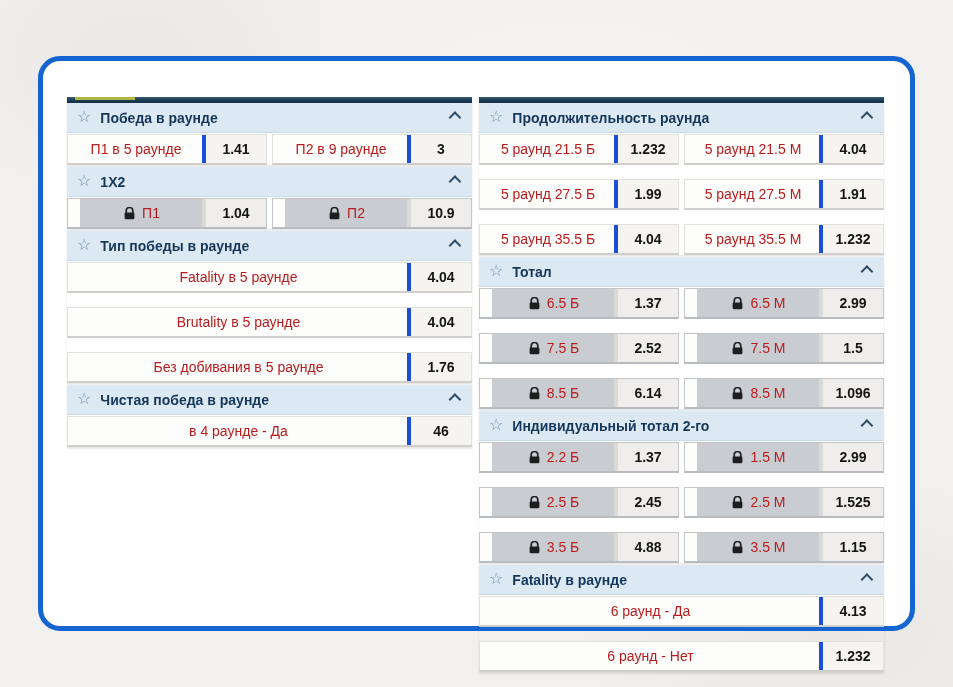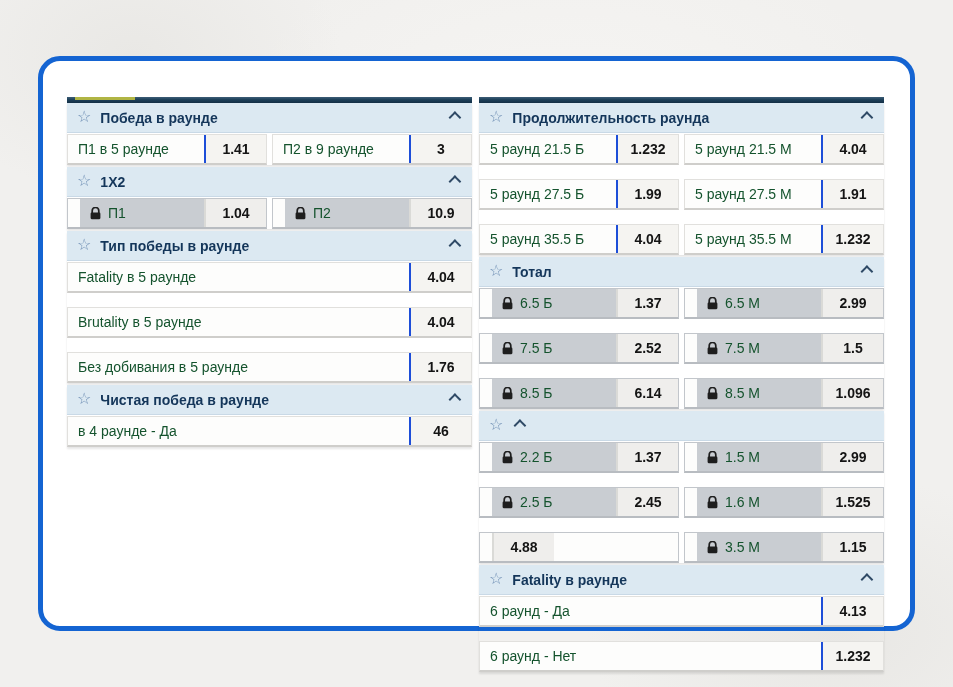--- a/index.html
+++ b/index.html
@@ -69,27 +69,27 @@
 
   .bet-cell {
     flex: 1; min-width: 0; height: 31px; box-sizing: border-box;
     display: flex; align-items: stretch;
     border: 1px solid #e1e0dd; border-bottom: 2px solid #cfcecb;
     background: #fdfdfc; cursor: pointer;
   }
   .bet-label-wrap {
     flex: 1; min-width: 0; display: flex; align-items: center;
     padding: 0 8px 0 10px; background: #fdfdfc;
-    font-size: 14px; color: #14532d;
-    white-space: nowrap; overflow: hidden;
+    font-size: 14px; color: #b91c1c;
+    white-space: nowrap; overflow: hidden; justify-content: center;
   }
   .bet-odds {
     width: 60px; flex: 0 0 60px;
     display: flex; align-items: center; justify-content: center;
-    background: #f5f4f1; border-left: 2px solid #1d4ed8;
+    background: #f5f4f1; border-left: 4px solid #1d4ed8;
     font-weight: bold; font-size: 14px; color: #141414;
   }
   .bet-cell.locked { cursor: default; border-color: #c2c6cb; border-bottom-color: #b8bcc1; padding-left: 12px; }
   .bet-cell.locked .bet-label-wrap { background: #c9cdd2; }
   .bet-cell.locked .bet-odds { background: #efeeec; border-left-color: #dadad7; text-align: right; }
 
   .lock { display: inline-flex; margin-right: 7px; flex: 0 0 auto; }
 </style>
 </head>
 <body>
@@ -374,20 +374,21 @@
       <span class="bet-label">8.5 М</span>
     </span>
     <span class="bet-odds">1.096</span>
   </div>
               </div>
             </div>
   </section>
           <section class="market-section">
     <header class="section-header">
       <span class="star">☆</span>
+      <span class="section-title">Индивидуальный тотал 2-го</span>
       <span class="chevron-wrap">
                 <i class="chevron"></i>
               </span>
     </header>
     <div class="section-body">
               <div class="odds-row">
                 <div class="bet-cell locked">
     <span class="bet-label-wrap">
       <span class="lock">
         <svg width="11" height="13" viewBox="0 0 11 13" aria-hidden="true">
@@ -426,27 +427,36 @@
     <span class="bet-odds">2.45</span>
   </div>
                 <div class="bet-cell locked">
     <span class="bet-label-wrap">
       <span class="lock">
         <svg width="11" height="13" viewBox="0 0 11 13" aria-hidden="true">
           <path d="M2.2 6V3.8a3.3 3.3 0 0 1 6.6 0V6" fill="none" stroke="#1e1e1e" stroke-width="1.7"></path>
           <rect x="0.6" y="5.6" width="9.8" height="6.6" rx="1.1" fill="#1e1e1e"></rect>
         </svg>
       </span>
-      <span class="bet-label">1.6 М</span>
+      <span class="bet-label">2.5 М</span>
     </span>
     <span class="bet-odds">1.525</span>
   </div>
               </div>
               <div class="odds-row">
                 <div class="bet-cell locked">
+    <span class="bet-label-wrap">
+      <span class="lock">
+        <svg width="11" height="13" viewBox="0 0 11 13" aria-hidden="true">
+          <path d="M2.2 6V3.8a3.3 3.3 0 0 1 6.6 0V6" fill="none" stroke="#1e1e1e" stroke-width="1.7"></path>
+          <rect x="0.6" y="5.6" width="9.8" height="6.6" rx="1.1" fill="#1e1e1e"></rect>
+        </svg>
+      </span>
+      <span class="bet-label">3.5 Б</span>
+    </span>
     <span class="bet-odds">4.88</span>
   </div>
                 <div class="bet-cell locked">
     <span class="bet-label-wrap">
       <span class="lock">
         <svg width="11" height="13" viewBox="0 0 11 13" aria-hidden="true">
           <path d="M2.2 6V3.8a3.3 3.3 0 0 1 6.6 0V6" fill="none" stroke="#1e1e1e" stroke-width="1.7"></path>
           <rect x="0.6" y="5.6" width="9.8" height="6.6" rx="1.1" fill="#1e1e1e"></rect>
         </svg>
       </span>

